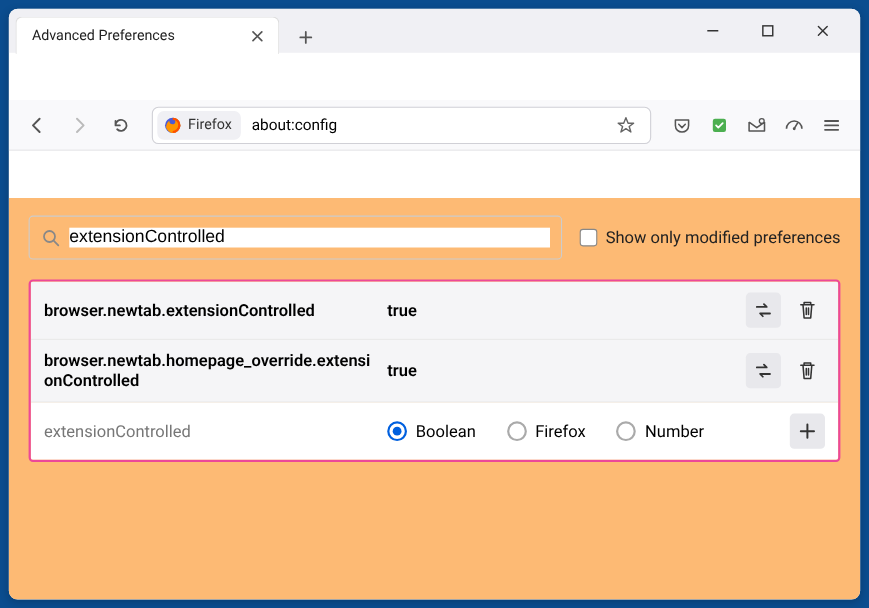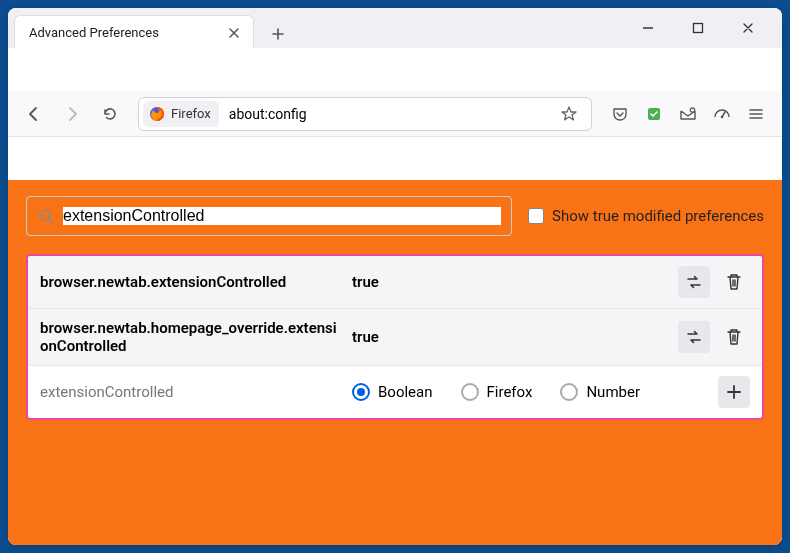--- a/index.html
+++ b/index.html
@@ -88,21 +88,21 @@
   display:flex; align-items:center; gap:6px; padding: 2px 8px 2px 6px;
   background: #f0f0f4; border-radius: 6px; font-size: 13px; color:#333;
   height: 26px;
 }
 .ff-logo { width:16px; height:16px; }
 .url-text { font-size: 14px; color:#000000; margin-left: 8px; flex:1; }
 .star-btn { width:28px; height:28px; display:flex; align-items:center; justify-content:center; cursor:pointer; color:#666; border-radius:4px; }
 .right-icons { display:flex; gap:2px; }
 .content {
   flex: 1;
-  background: #f97316;
+  background: #fdba74;
   padding: 16px 18px;
   overflow: auto;
 }
 .search-row { display:flex; align-items:center; gap:16px; margin-bottom: 18px; }
 .search-box {
   flex: 1; display:flex; align-items:center; border:1px solid #ccc; border-radius:4px;
   height: 40px; padding: 0 10px; gap:8px;
 }
 .search-icon { color:#888; }
 .search-input { flex:1; border:none; outline:none; font-size:16px; }
@@ -246,21 +246,21 @@
         <span class="search-icon">
           <svg width="18" height="18" viewBox="0 0 18 18">
               <circle cx="8" cy="8" r="5" stroke="currentColor" stroke-width="1.6" fill="none"></circle>
               <path d="M12 12 L16 16" stroke="currentColor" stroke-width="1.6" stroke-linecap="round"></path>
             </svg>
         </span>
         <input class="search-input" value="extensionControlled" style="">
       </div>
       <label class="checkbox-wrap">
         <span class="chk"></span>
-        <span>Show true modified preferences</span>
+        <span>Show only modified preferences</span>
       </label>
     </div>
 
     <div class="prefs-table">
       <div class="pref-row modified">
         <div class="pref-name">browser.newtab.extensionControlled</div>
         <div class="pref-value">true</div>
         <div class="pref-actions">
           <div class="icon-btn boxed">
             <svg width="18" height="18" viewBox="0 0 18 18">

